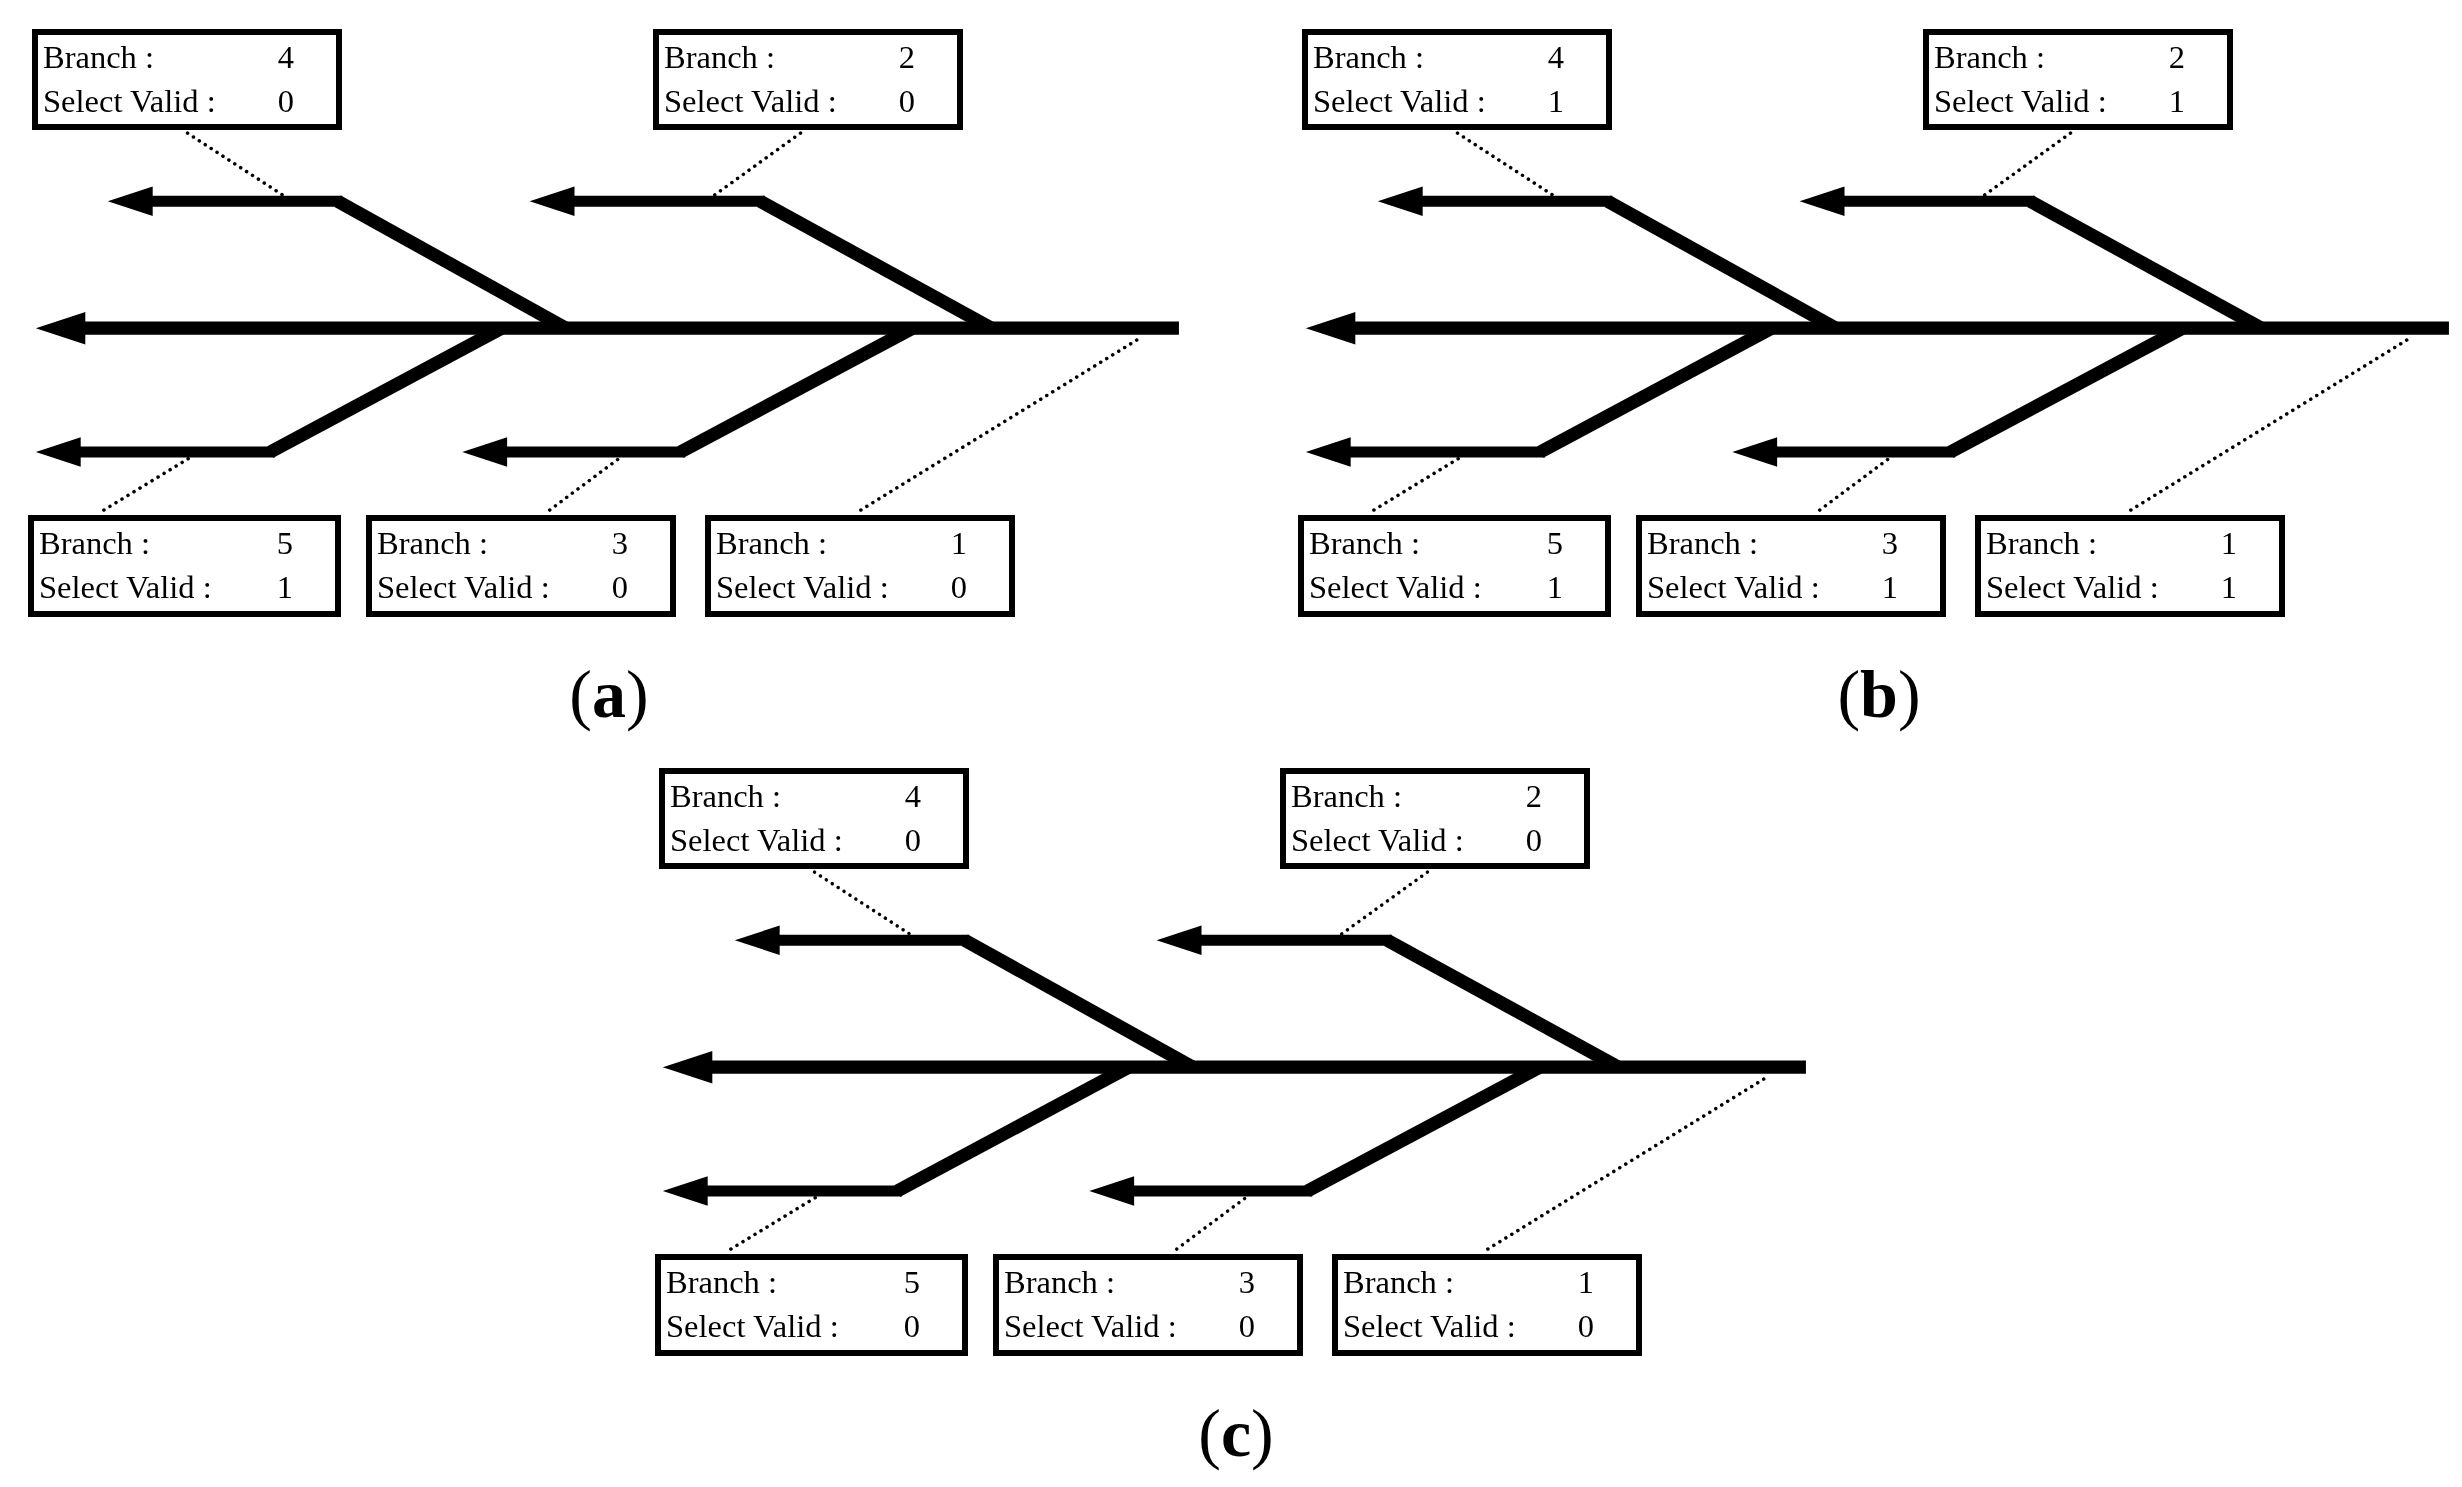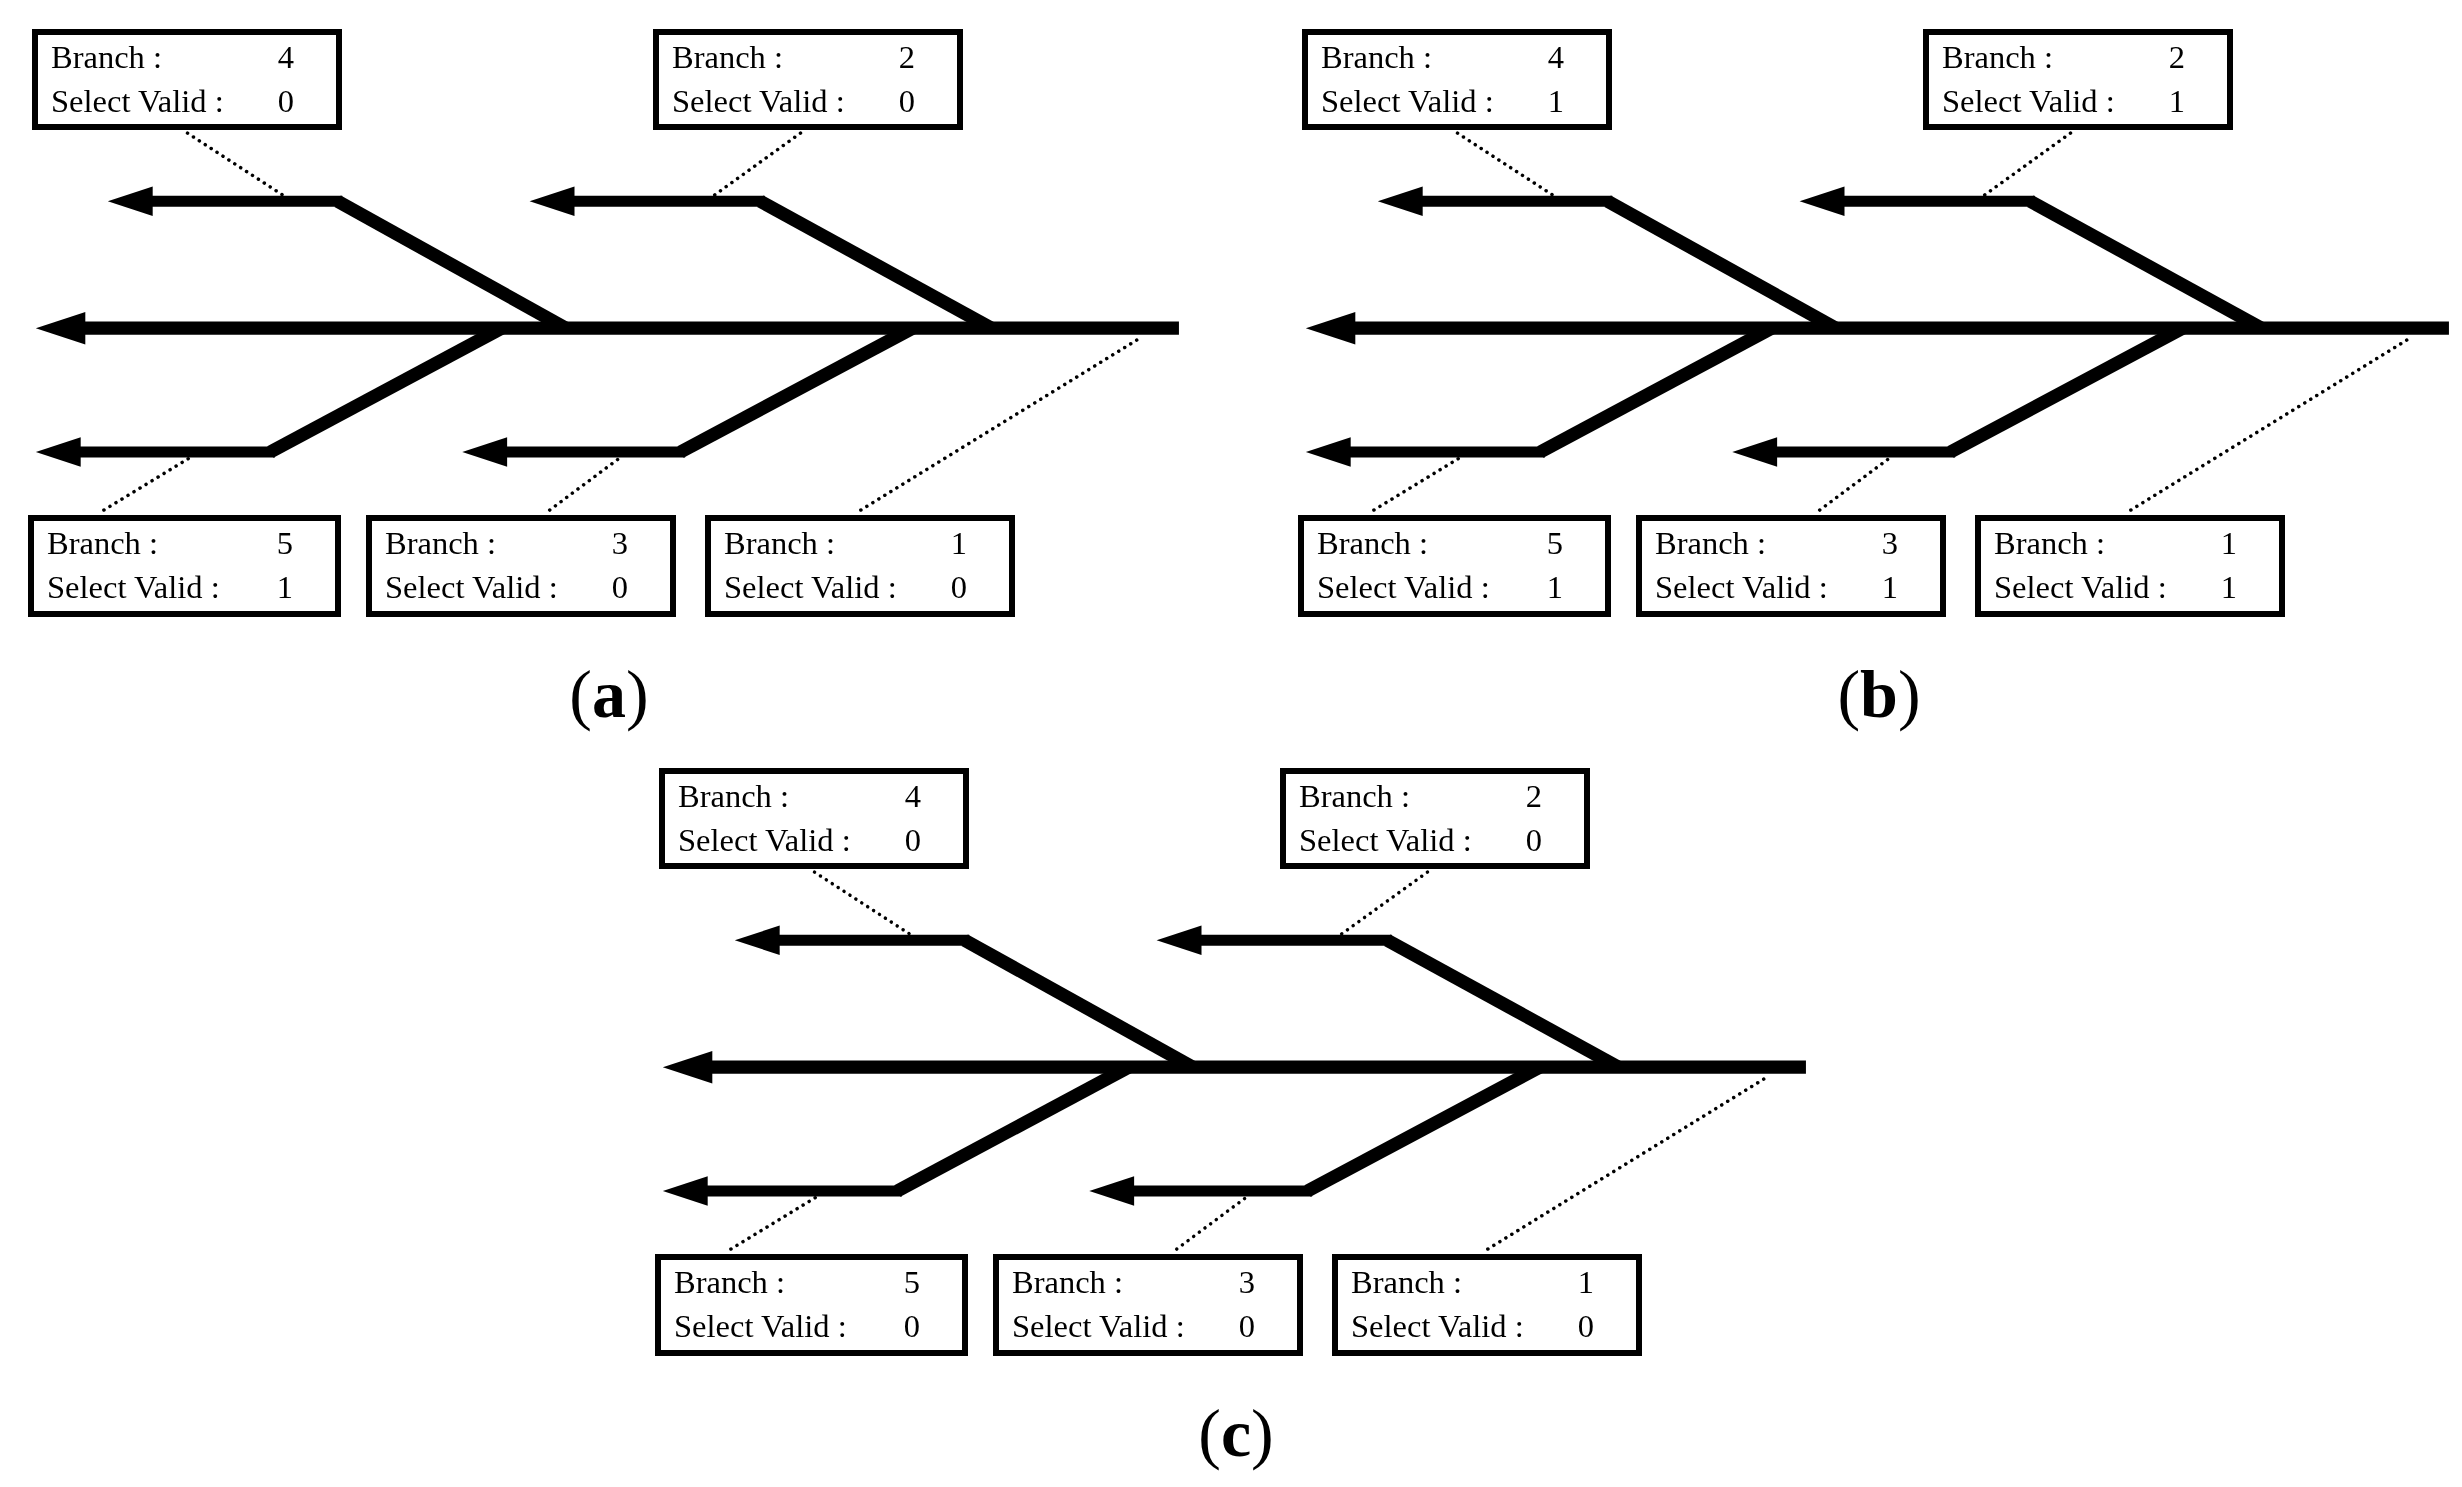--- a/index.html
+++ b/index.html
@@ -33,21 +33,21 @@
     box-sizing: border-box;
     font-size: 32.5px;
     line-height: 44px;
     white-space: nowrap;
   }
   .info-row {
     position: relative;
     height: 44px;
   }
   .info-row .lbl {
-    padding-left: 13px;
+    padding-left: 5px;
   }
   .info-row .val {
     position: absolute;
     right: 42px;
     top: 0;
   }
   .caption {
     position: absolute;
     width: 310px;
     text-align: center;

